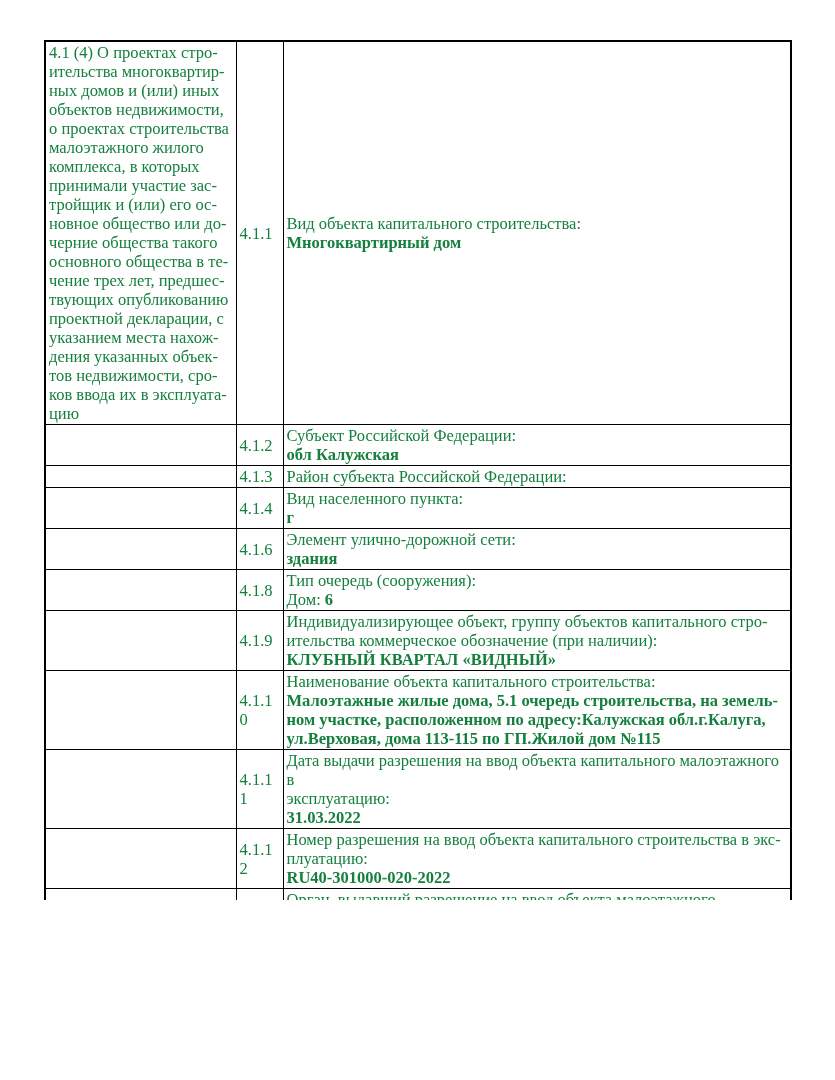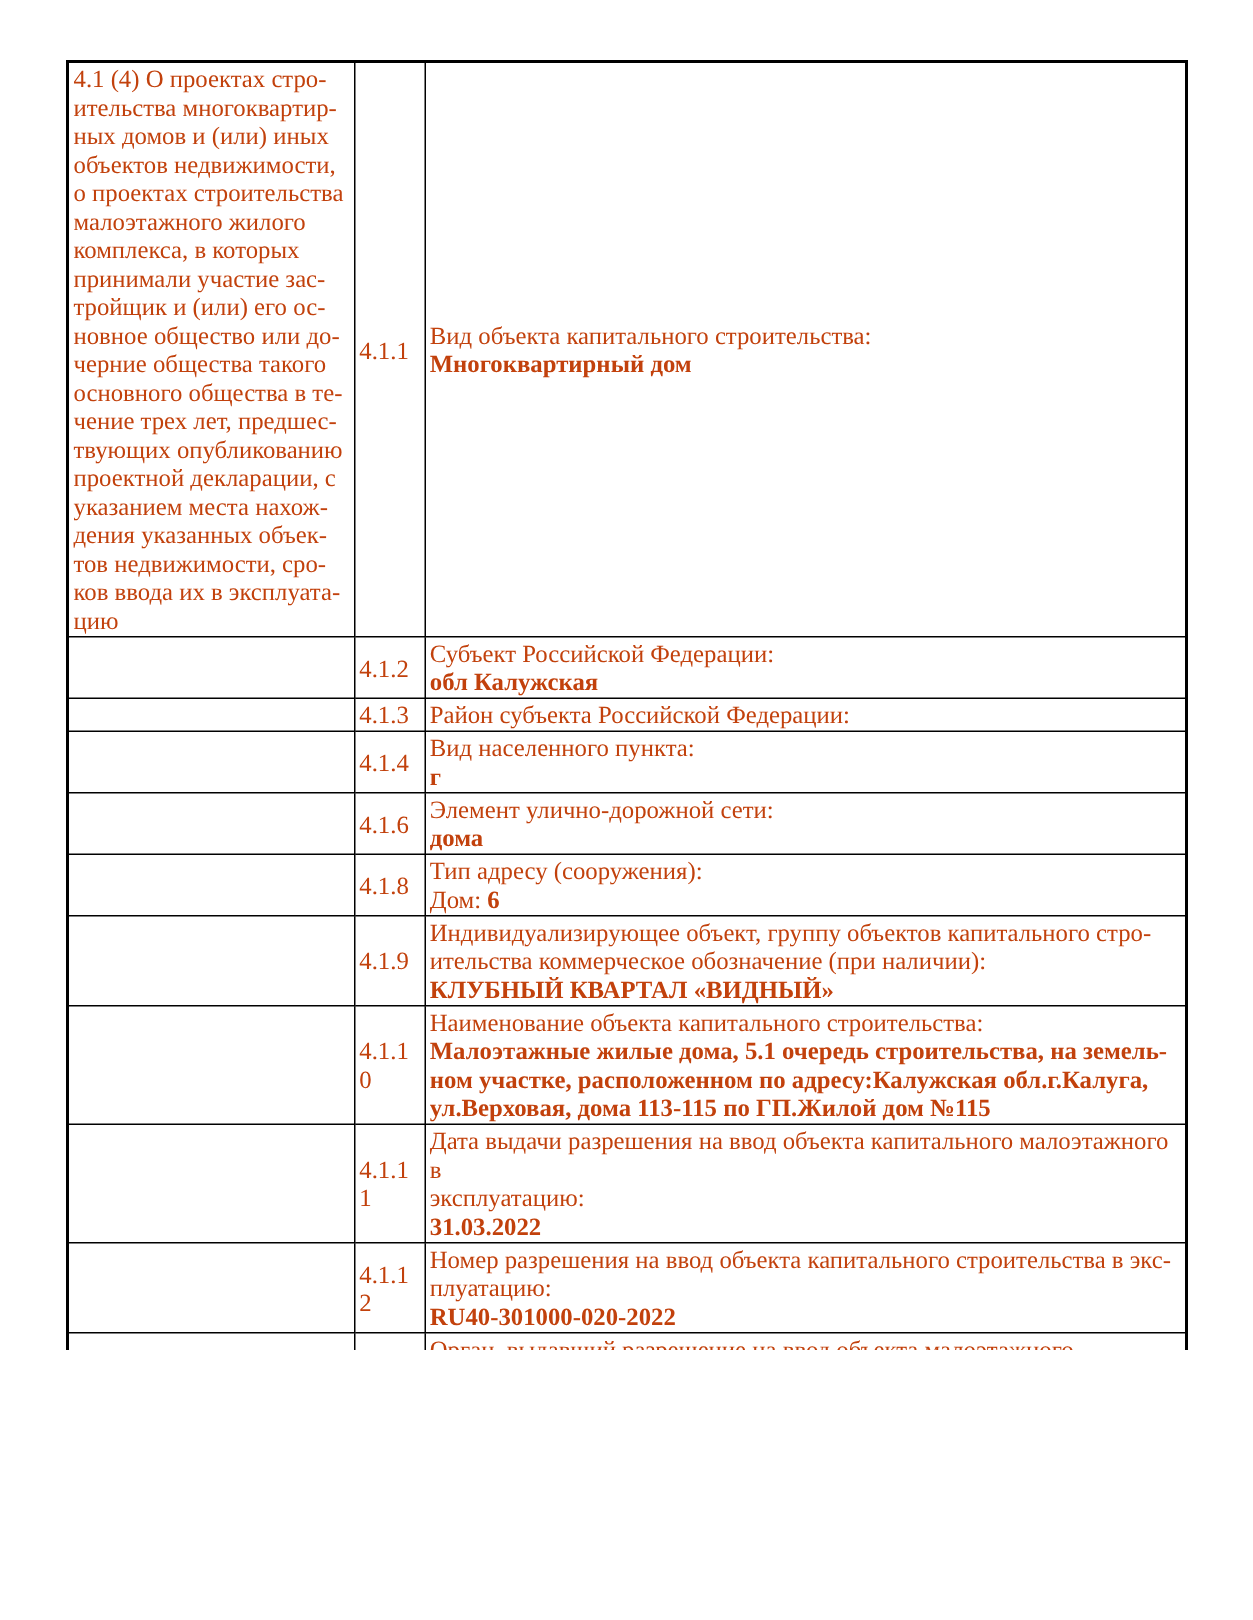--- a/index.html
+++ b/index.html
@@ -6,21 +6,21 @@
     margin: 0;
     padding: 0;
     background: #ffffff;
   }
   .page {
     position: relative;
     width: 835px;
     height: 900px;
     background: #ffffff;
     font-family: "Liberation Serif", "DejaVu Serif", serif;
-    color: #c2410c;
+    color: #15803d;
     overflow: hidden;
   }
   table.decl {
     position: absolute;
     left: 44px;
     top: 40px;
     width: 746px;
     border-collapse: collapse;
     table-layout: fixed;
     border: 2px solid #000;
@@ -123,30 +123,30 @@
         <div class="value"><span class="prefix"></span><span class="val">г</span></div>
       </td>
     </tr>
 
 
     <tr>
       <td class="desc"></td>
       <td class="num">4.1.6</td>
       <td class="content">
         <div class="label">Элемент улично-дорожной сети:</div>
-        <div class="value"><span class="prefix"></span><span class="val">дома</span></div>
+        <div class="value"><span class="prefix"></span><span class="val">здания</span></div>
       </td>
     </tr>
 
 
     <tr>
       <td class="desc"></td>
       <td class="num">4.1.8</td>
       <td class="content">
-        <div class="label">Тип адресу (сооружения):</div>
+        <div class="label">Тип очередь (сооружения):</div>
         <div class="value"><span class="prefix">Дом: </span><span class="val">6</span></div>
       </td>
     </tr>
 
     <tr>
       <td class="desc"></td>
       <td class="num">4.1.9</td>
       <td class="content">
         <div class="label">Индивидуализирующее объект, группу объектов капитального стро-
 ительства коммерческое обозначение (при наличии):</div>

